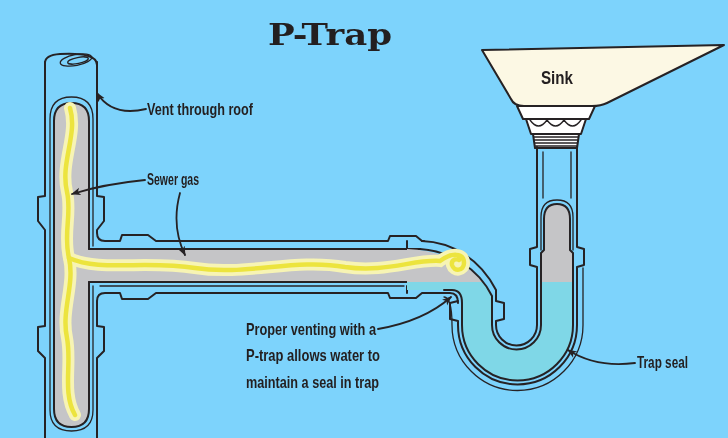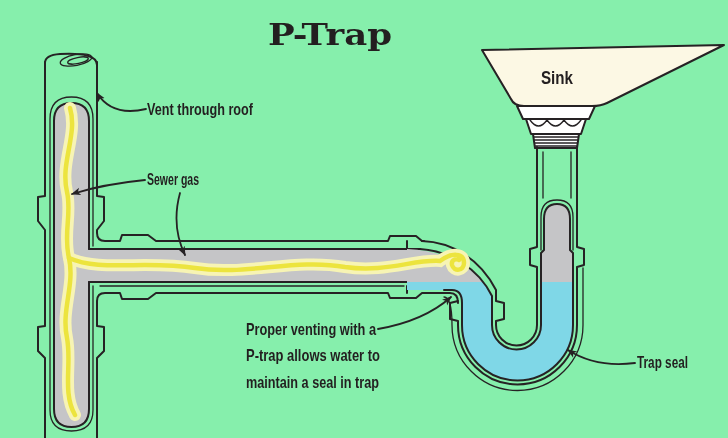--- a/index.html
+++ b/index.html
@@ -1,16 +1,16 @@
 <!DOCTYPE html>
 <html style="--outline: #262224; --label: #231f20; --pipe_interior: #c5c5c7; --water: #7fd7e7; --sewer_gas: #ece43e; --sewer_gas_halo: #f7f4b4; --sink: #fcf8e4;"><head>
 <meta charset="utf-8">
 <style>
   html,body{margin:0;padding:0;background:#ffffff;}
-  #stage{position:relative;width:728px;height:438px;background:#86efac;overflow:hidden;
+  #stage{position:relative;width:728px;height:438px;background:#7dd3fc;overflow:hidden;
          font-family:"Liberation Sans",sans-serif;}
   svg{display:block;}
   .ln{stroke:var(--outline);fill:none;stroke-width:2;stroke-linejoin:round;stroke-linecap:round;}
   .ln-thin{stroke:var(--outline);fill:none;stroke-width:1.3;stroke-linejoin:round;stroke-linecap:round;}
   .fill-gray{fill:var(--pipe_interior);stroke:none;}
   .fill-water{fill:var(--water);stroke:none;}
   .fill-sink{fill:var(--sink);stroke:var(--outline);stroke-width:2;stroke-linejoin:round;}
   .fill-white{fill:#ffffff;stroke:var(--outline);stroke-width:2;stroke-linejoin:round;}
   .stk-halo{stroke:var(--sewer_gas_halo);fill:none;stroke-width:12;stroke-linecap:round;}
   .stk-gas{stroke:var(--sewer_gas);fill:none;stroke-width:4.5;stroke-linecap:round;}

